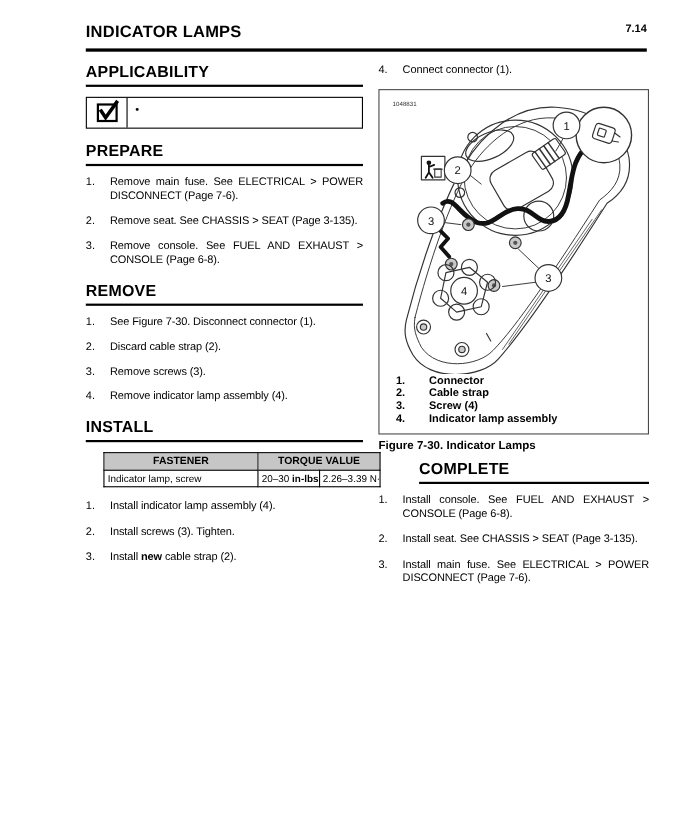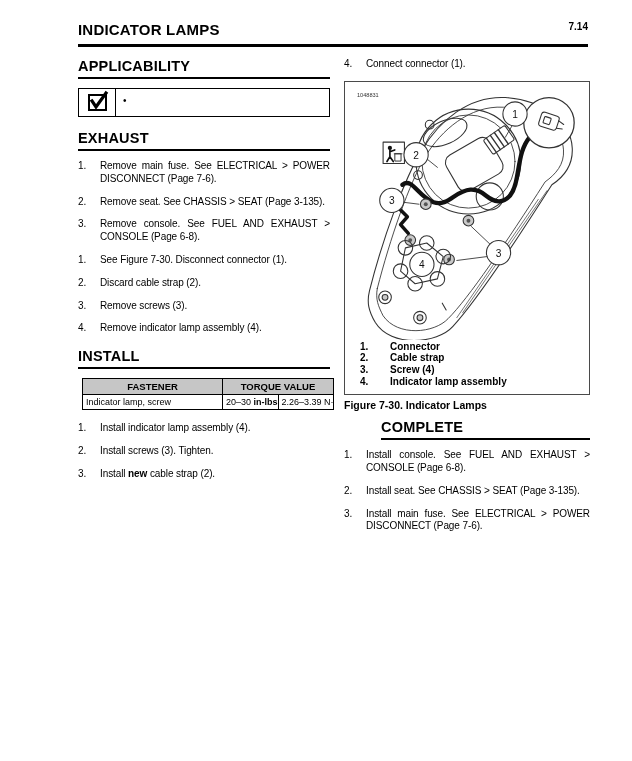--- a/index.html
+++ b/index.html
@@ -27,21 +27,21 @@
   b{font-weight:bold;}
 
   
   .app-box{display:flex;border:1px solid #000;margin-bottom:2px;}
   .app-check{flex:0 0 36px;border-right:1px solid #000;display:flex;align-items:center;justify-content:center;padding:5px 0;}
   .cbx{position:relative;width:15px;height:13px;border:2px solid #000;}
   .cbx svg{position:absolute;left:-1px;top:-6px;overflow:visible;}
   .app-item{flex:1;display:flex;gap:8px;padding:6px 7px;font-size:10px;line-height:12px;}
 
   
-  .tq-table{width:100%;border-collapse:collapse;margin:1px 4px 12px;table-layout:fixed;padding-left:44px;}
+  .tq-table{width:100%;border-collapse:collapse;margin:1px 16px 12px;table-layout:fixed;padding-left:44px;}
   .tq-table th,.tq-table td{border:1px solid #000;padding:2px 3px;white-space:nowrap;overflow:hidden;}
   .tq-table th{background:#c6c6c6;text-align:center;font-weight:bold;font-size:9.5px;}
   .tq-table td{font-size:9px;}
   .w1{width:53%;} .w2{width:26%;text-align:right;} .w3{width:21%;}
 
   
   .fig-box{margin-top:9px;border:1px solid #4a4a4a;background:#fff;}
   svg.draw{display:block;width:244px;height:258px;}
   .legend{padding:1px 6px 7px 15px;}
   .lg-row{display:flex;font-size:10px;font-weight:bold;line-height:11.6px;}
@@ -68,35 +68,36 @@
           <svg width="24" height="22">
             <path d="M3 11 L7 17 L17 3" stroke="#000" stroke-width="3.2" fill="none" stroke-linecap="square"></path>
           </svg>
         </span>
       </div>
       <div class="app-item">
         <span>•</span>
       </div>
     </div>
 
-    <h2 class="sec">EXHAUST</h2>
+    <h2 class="sec">PREPARE</h2>
 
     <div class="step">
       <span class="n">1.</span>
       <span class="t">Remove main fuse. See ELECTRICAL &gt; POWER DISCONNECT (Page 7-6).</span>
     </div>
     <div class="step">
       <span class="n">2.</span>
       <span class="t">Remove seat. See CHASSIS &gt; SEAT (Page 3-135).</span>
     </div>
     <div class="step">
       <span class="n">3.</span>
       <span class="t">Remove console. See FUEL AND EXHAUST &gt; CONSOLE (Page 6-8).</span>
     </div>
 
+    <h2 class="sec">REMOVE</h2>
 
     <div class="step">
       <span class="n">1.</span>
       <span class="t">See Figure 7-30. Disconnect connector (1).</span>
     </div>
     <div class="step">
       <span class="n">2.</span>
       <span class="t">Discard cable strap (2).</span>
     </div>
     <div class="step">

